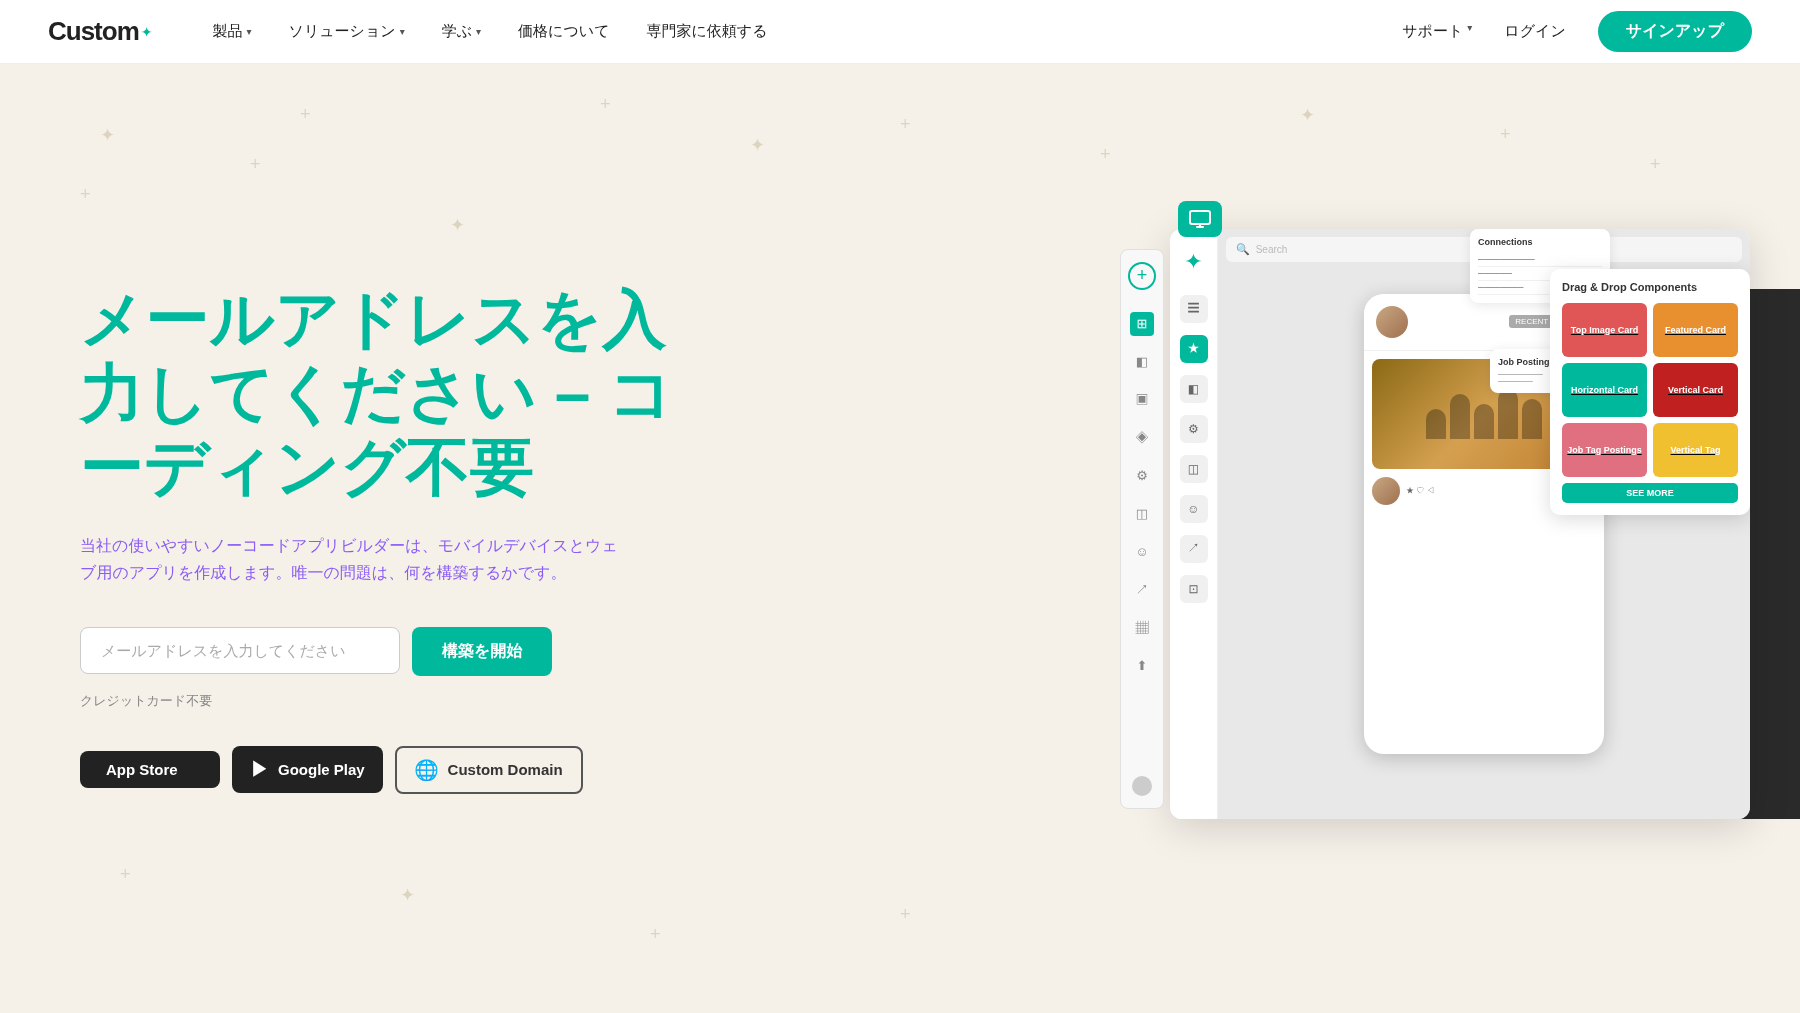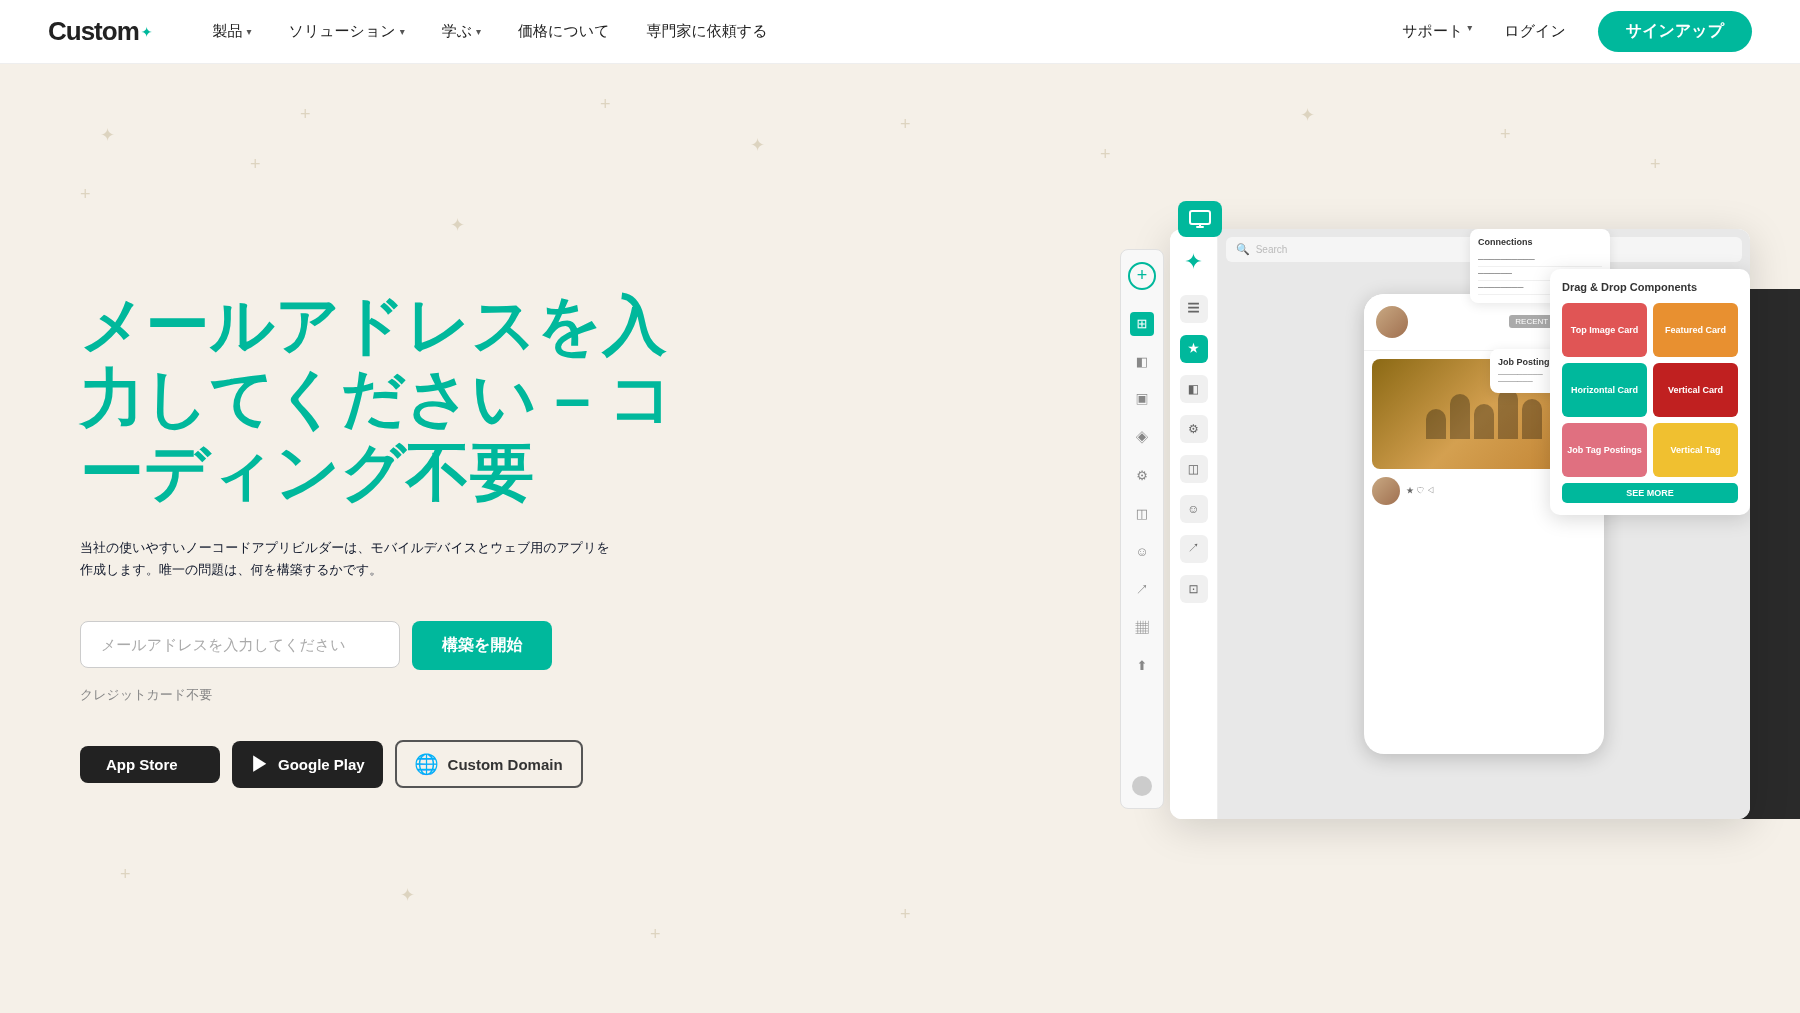--- a/index.html
+++ b/index.html
@@ -120,22 +120,22 @@
       flex-shrink: 0;
     }
     .hero-title {
       font-size: 64px;
       font-weight: 800;
       color: #00b89c;
       line-height: 1.15;
       margin-bottom: 28px;
     }
     .hero-subtitle {
-      font-size: 13px;
-      color: #0f172a;
+      font-size: 16px;
+      color: #8b5cf6;
       line-height: 1.7;
       margin-bottom: 40px;
       max-width: 540px;
     }
     .email-row {
       display: flex;
       gap: 12px;
       margin-bottom: 16px;
       align-items: flex-start;
     }
@@ -425,20 +425,21 @@
     .comp-title {
       font-size: 11px;
       font-weight: 700;
       color: #333;
       margin-bottom: 10px;
     }
     .comp-grid {
       display: grid;
       grid-template-columns: 1fr 1fr;
       gap: 6px;
+      text-decoration: underline;
     }
     .comp-item {
       border-radius: 6px;
       height: 54px;
       display: flex;
       align-items: center;
       justify-content: center;
       font-size: 9px;
       color: #fff;
       font-weight: 600;

